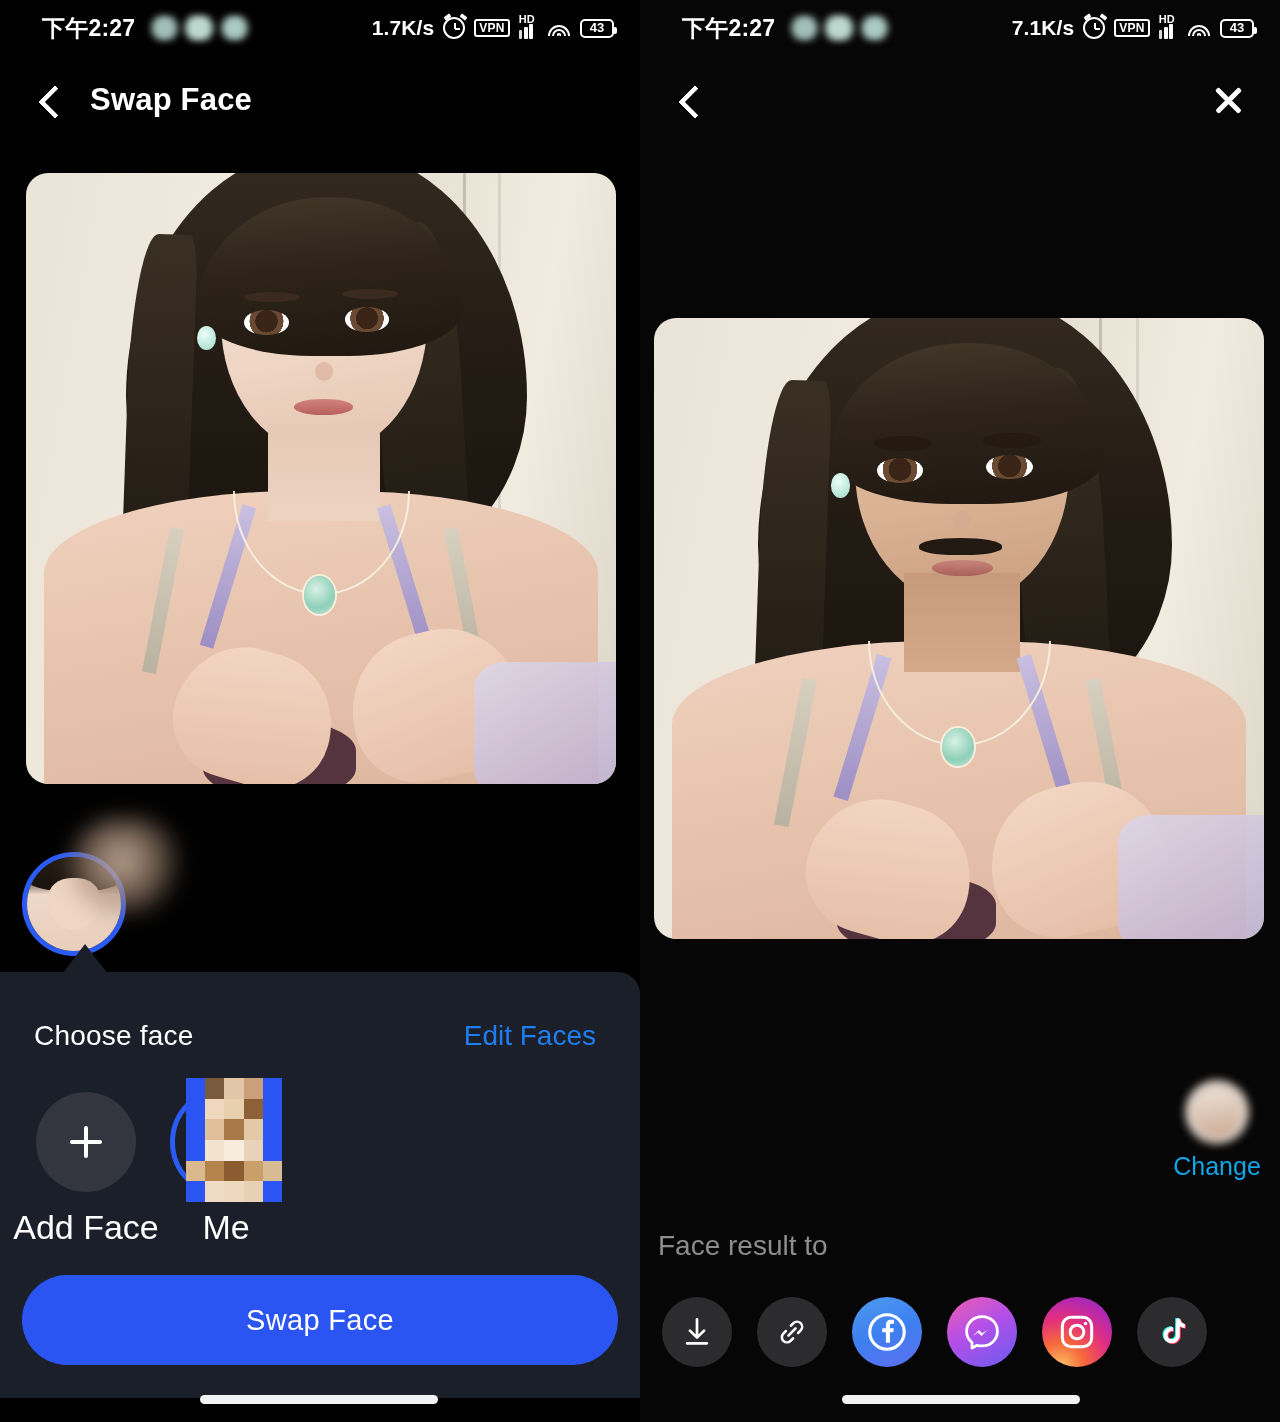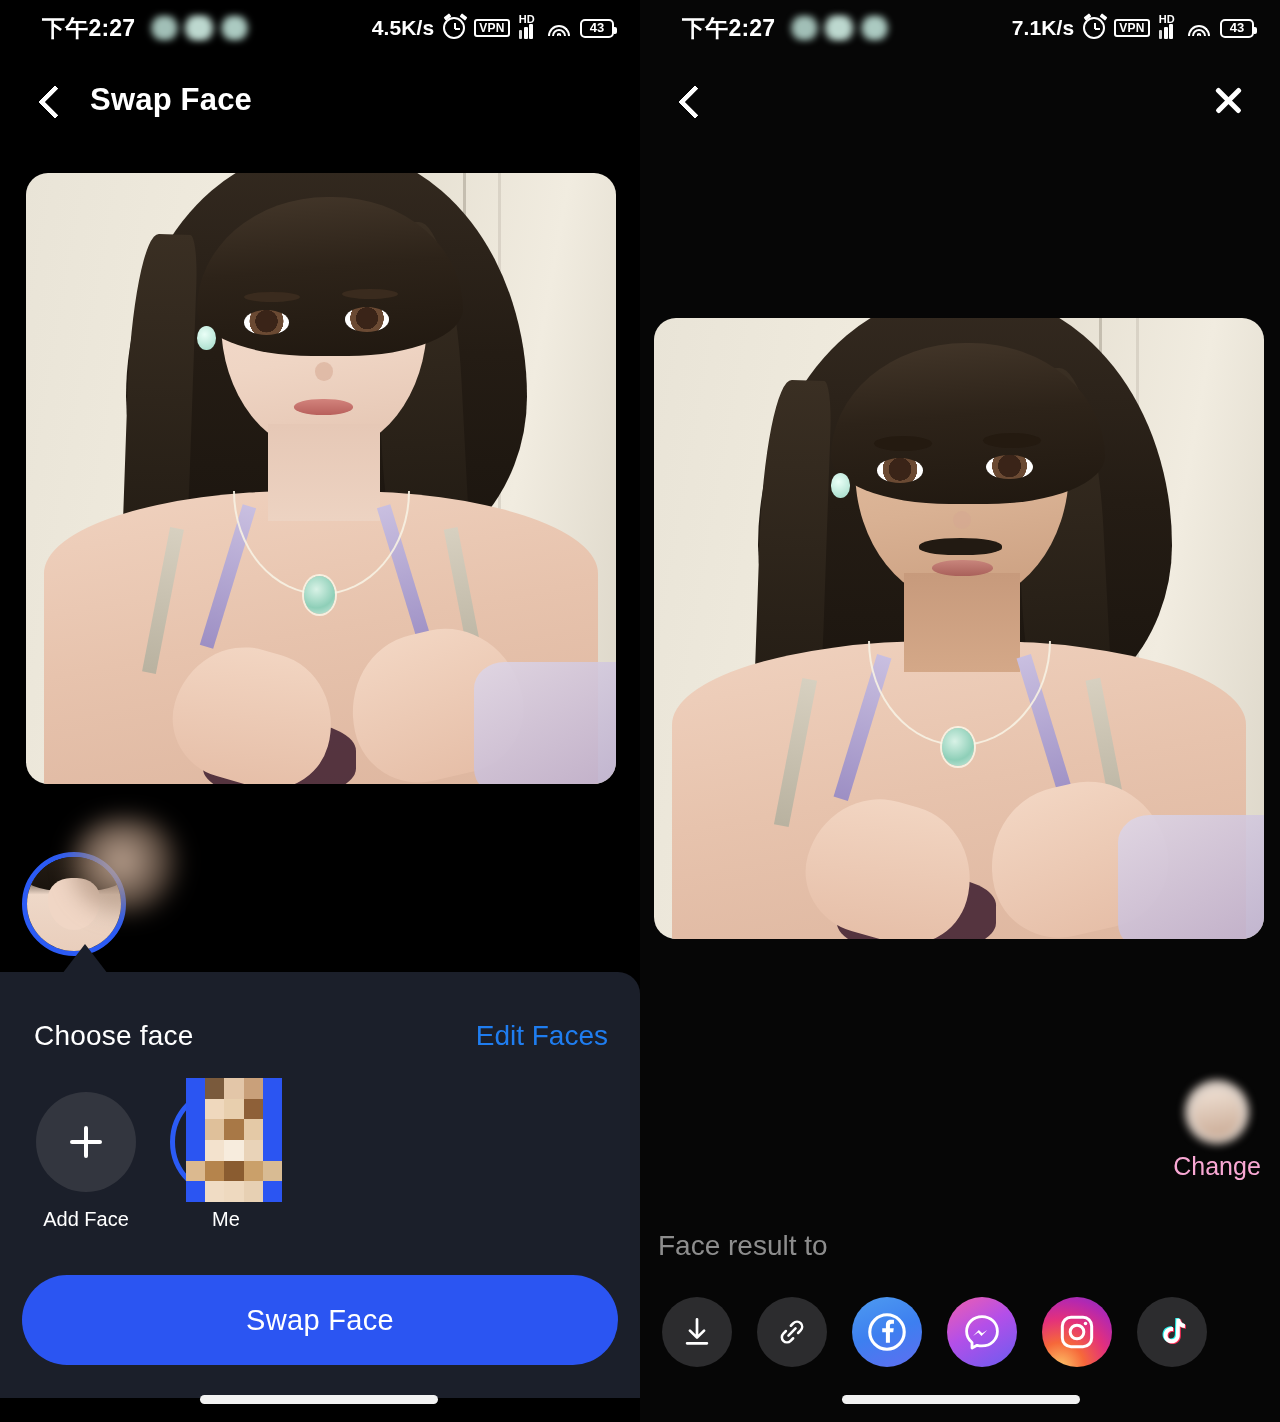--- a/index.html
+++ b/index.html
@@ -158,36 +158,36 @@
   .sheet{
     position:absolute; left:0; top:972px; width:640px; height:426px;
     background:#1b1f2a; border-radius:0 22px 0 0;
   }
   .sheet-arrow{
     position:absolute; left:62px; top:944px; width:0; height:0;
     border-left:23px solid transparent; border-right:23px solid transparent;
     border-bottom:30px solid #1b1f2a;
   }
   .sheet-head{
-    position:absolute; left:34px; right:32px; top:1014px; height:44px;
+    position:absolute; left:34px; right:44px; top:1014px; height:44px;
     display:flex; align-items:center; justify-content:space-between;
   }
   .sheet-title{ font-size:28px; font-weight:400; color:#fff; letter-spacing:.2px; }
   .edit-faces{ font-size:28px; color:#1f7df0; font-weight:400; cursor:pointer; }
 
   .faces-row{ position:absolute; left:34px; top:1092px; display:flex; gap:36px; }
   .face-item{ width:104px; display:flex; flex-direction:column; align-items:center; cursor:pointer; }
   .add-circle{
     width:100px; height:100px; border-radius:50%; background:#33363f;
     display:flex; align-items:center; justify-content:center; position:relative;
   }
   .add-circle::before,.add-circle::after{ content:""; position:absolute; background:#fff; border-radius:2px; }
   .add-circle::before{ width:32px; height:3.6px; }
   .add-circle::after{ width:3.6px; height:32px; }
-  .face-label{ margin-top:16px; font-size:20px; color:#fff; white-space:nowrap; }
+  .face-label{ margin-top:16px; font-size:34px; color:#fff; white-space:nowrap; }
 
   .me-thumb{ width:100px; height:100px; border-radius:50%; position:relative; }
   .me-sel{ position:absolute; left:-6px; top:-6px; width:112px; height:112px;
            border-radius:50%; border:5px solid #2b5bf5; }
   .mosaic{ position:absolute; left:10px; top:-14px; width:96px; height:124px;
       display:grid; grid-template-columns:repeat(5,1fr); grid-template-rows:repeat(6,1fr);
       overflow:hidden; }
   .mosaic i{ display:block; }
 
   .swap-btn{
@@ -197,21 +197,21 @@
     display:flex; align-items:center; justify-content:center; letter-spacing:.3px;
   }
 
   
   .change-wrap{ position:absolute; left:1178px; top:1080px; width:78px;
                 display:flex; flex-direction:column; align-items:center; cursor:pointer; }
   .change-av{ width:64px; height:64px; border-radius:50%; overflow:hidden; position:relative;
               background:#d9cdc4; filter:blur(4.4px); }
   .change-av .cf{ position:absolute; left:12%; top:14%; width:76%; height:76%;
      border-radius:50%; background:linear-gradient(170deg,#f0e2d6,#c8a892); }
-  .change-label{ margin-top:8px; font-size:25px; color:#f9a8d4; }
+  .change-label{ margin-top:8px; font-size:25px; color:#0ea5e9; }
 
   .share-title{ position:absolute; left:658px; top:1230px; font-size:28px; color:#8d8d8d; }
   .share-row{ position:absolute; left:662px; top:1297px; display:flex; gap:25px; }
   .share-ico{ width:70px; height:70px; border-radius:50%; cursor:pointer;
               display:flex; align-items:center; justify-content:center; position:relative; }
   .sh-dark{ background:#2c2c2e; }
   .sh-fb{ background:linear-gradient(160deg,#4e9bf0 0%,#3d7ff0 50%,#5f6ef0 100%); }
   .sh-ms{ background:linear-gradient(150deg,#f05fae 0%,#b44fe8 45%,#6a5cf0 100%); }
   .sh-ig{ background:radial-gradient(circle at 26% 100%,#fdc468 0%,#f6683a 28%,#e3307c 55%,#b428b0 78%,#7a35c9 100%); }
 
@@ -223,21 +223,21 @@
 <body>
 
 <div class="screen left">
 
   <div class="statusbar">
     <div class="sb-left">
       <span class="sb-time">下午2:27</span>
       <span class="sb-blur"></span>
     </div>
     <div class="sb-right">
-      <span class="sb-speed">4.5K/s</span>
+      <span class="sb-speed">1.7K/s</span>
       <span class="ico alarm">
           <i></i>
           <i class="r"></i>
         </span>
       <span class="ico vpn">VPN</span>
       <span class="ico sig">
         <b class="hd">HD</b>
         <span></span>
           <span></span>
           <span></span>

